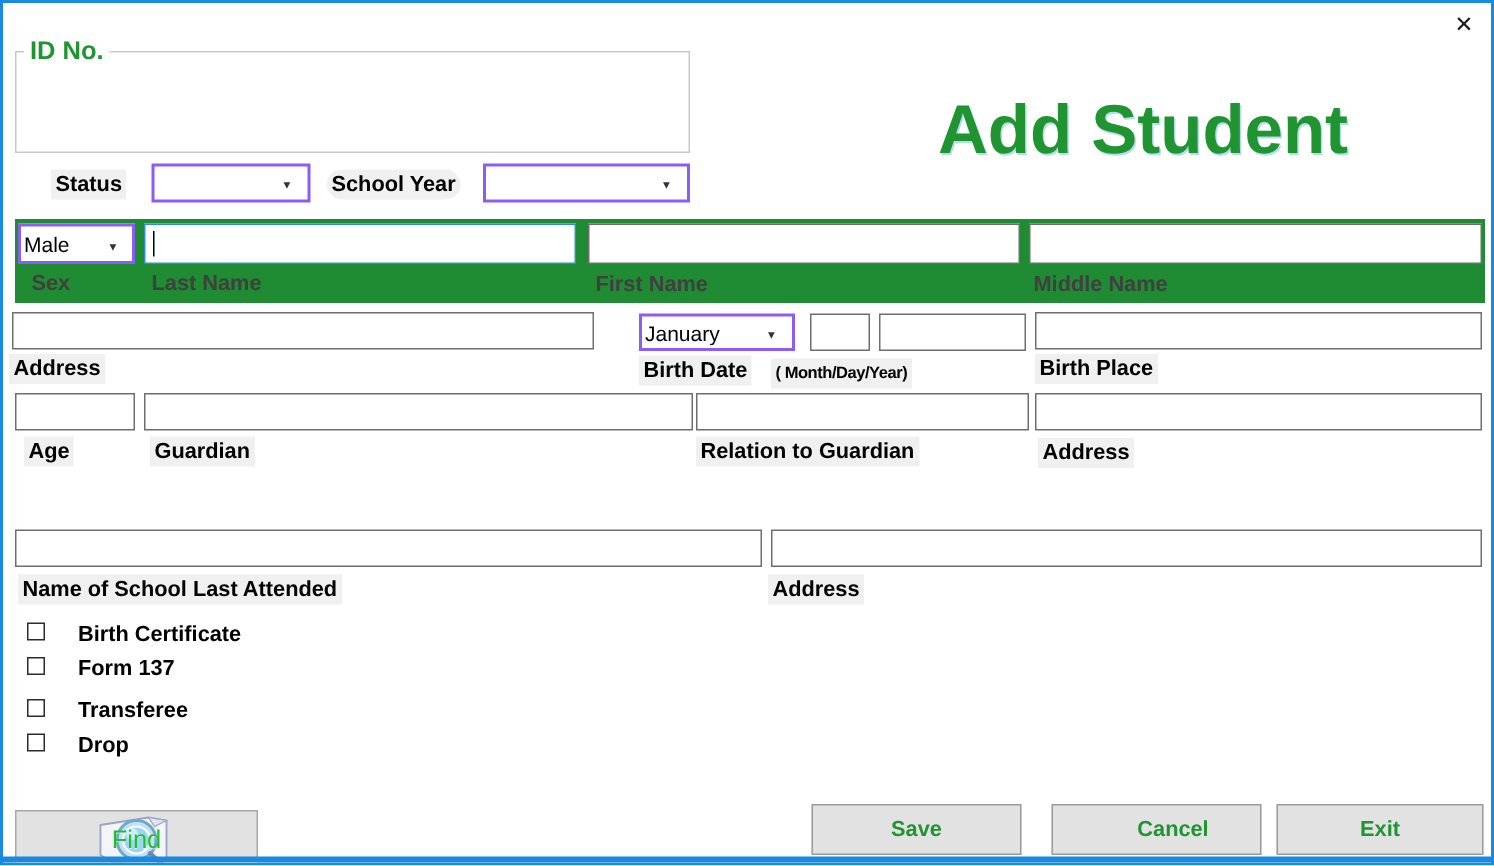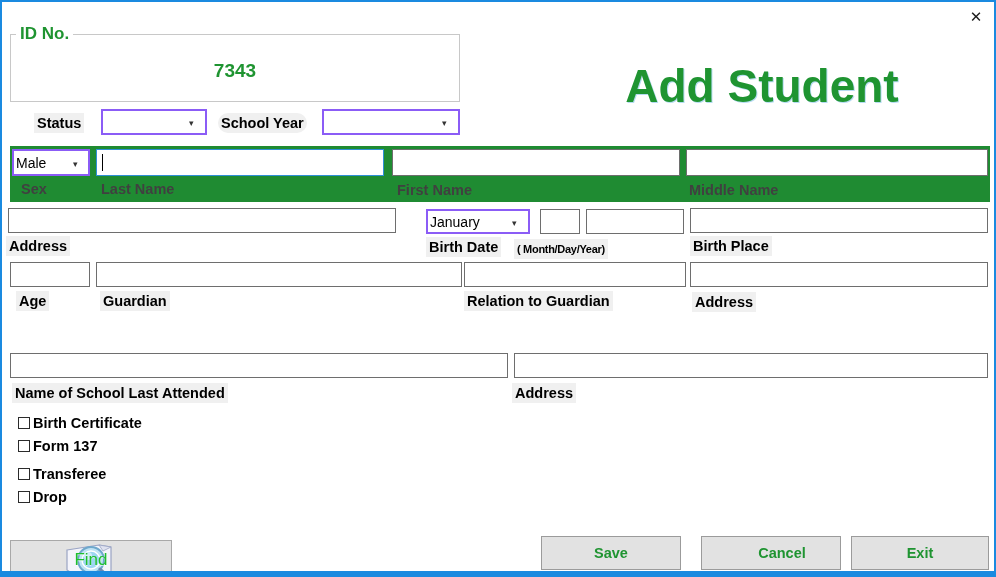--- a/index.html
+++ b/index.html
@@ -155,22 +155,21 @@
     top: 144px;
     width: 980px;
     height: 56px;
     background: #1f8b32;
     box-sizing: border-box;
   }
   
   .cbrow {
     position: absolute;
     display: flex;
-    align-items: center;
-    gap: 3px;
+    gap: 22px;
   }
   .cbox {
     width: 12px;
     height: 12px;
     border: 1px solid #2b2b2b;
     background: #ffffff;
     box-sizing: border-box;
     flex: 0 0 auto;
     cursor: pointer;
   }
@@ -241,21 +240,20 @@
 <body>
 
 <div id="app">
 
   <button class="close-btn">✕</button>
 
   <div class="form-title">Add Student</div>
 
   <div class="idbox"></div>
   <div class="idbox-legend">ID No.</div>
-  <div class="id-value">7343</div>
 
   <div class="lbl" style="left:32px; top:111px;">Status</div>
   <div class="sel-wrap" style="left:99px; top:107px;">
     <select class="sel" style="left:0; top:0; width:106px; height:26px;">
       <option></option>
     </select>
     <span class="sel-arrow" style="left:88px; top:10px;">▾</span>
   </div>
 
   <div class="lbl" style="left:216px; top:111px;border-radius:10px;">School Year</div>

